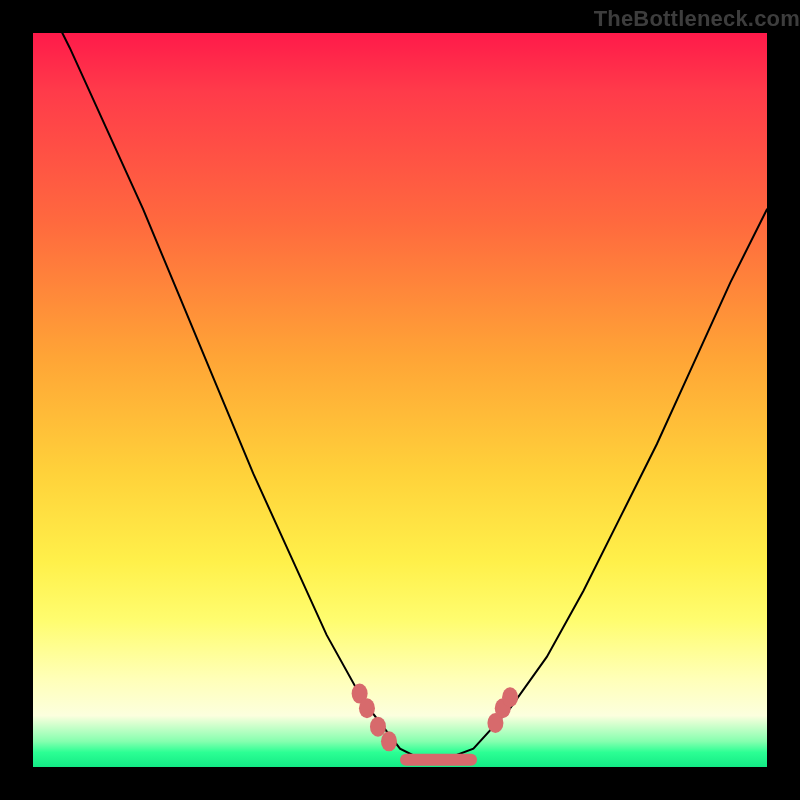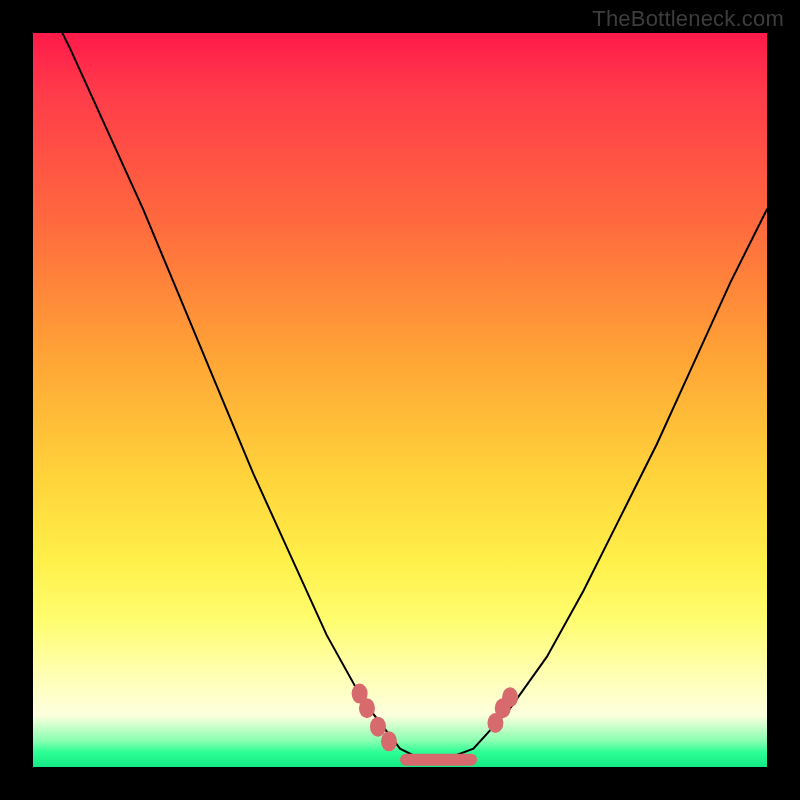--- a/index.html
+++ b/index.html
@@ -38,24 +38,24 @@
       #ffffb8 88%,
       #fcffde 93%,
       #86ffaf 96.5%,
       #2cff94 98%,
       #13ea85 100%
     );
   }
   .watermark {
     position: absolute;
     top: 6px;
-    right: 16px;
+    right: 0;
     color: #3d3d3d;
     font-size: 22px;
-    font-weight: 400;
+    font-weight: 700;
     letter-spacing: 0.2px;
   }
   svg.curve {
     position: absolute;
     left: 0;
     top: 0;
     width: 734px;
     height: 734px;
     overflow: visible;
   }

